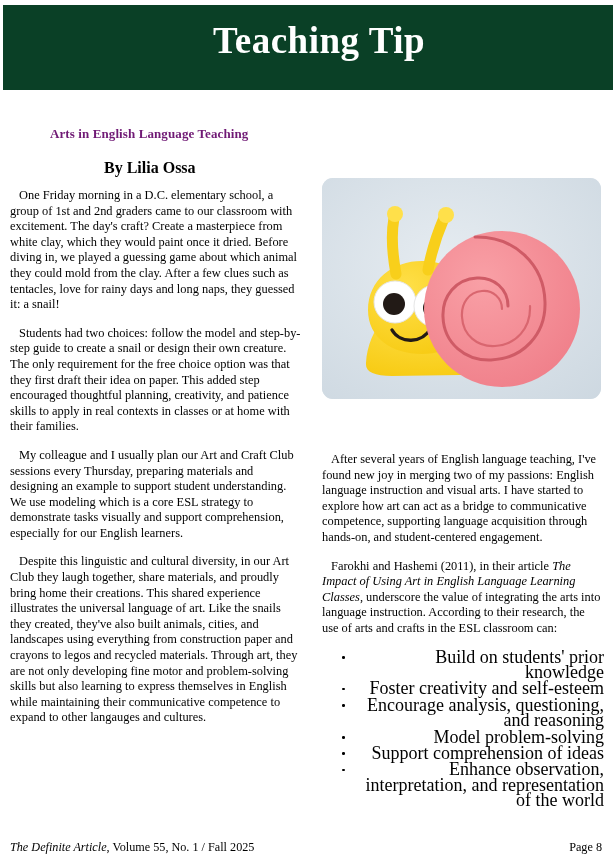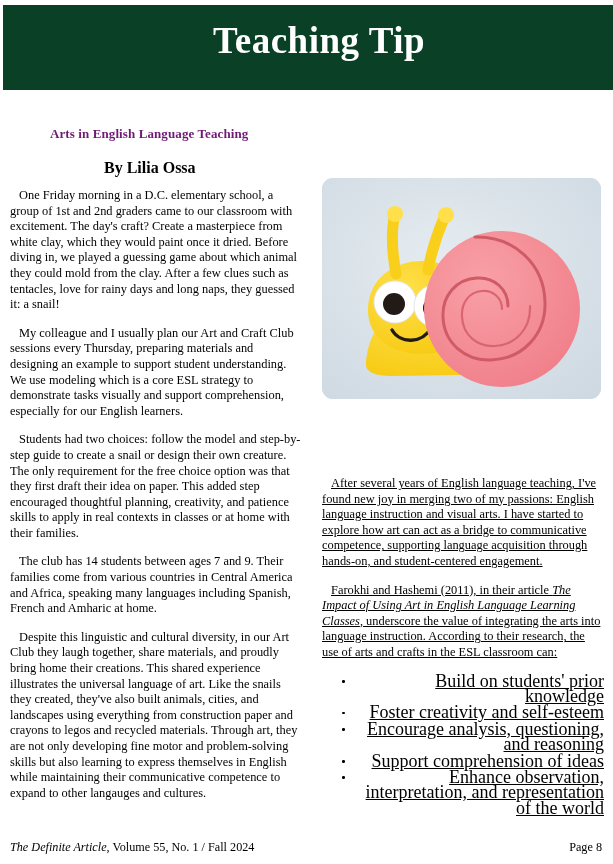--- a/index.html
+++ b/index.html
@@ -61,23 +61,22 @@
   
   .col-left {
     position: absolute;
     left: 10px;
     top: 188px;
     width: 292px;
   }
   .col-right-top {
     position: absolute;
     left: 322px;
-    top: 476px;
+    top: 452px;
     width: 282px;
-    text-decoration: underline;
   }
 
   p.body {
     margin: 0 0 13px 0;
     font-size: 12.4px;
     line-height: 15.6px;
     text-indent: 9px;
     text-align: left;
   }
   p.body:last-child { margin-bottom: 6px; }
@@ -177,34 +176,34 @@
 
     <circle cx="180" cy="131" r="78" fill="url(#shellg)"></circle>
     <path d="M180 131 m0 0 a1 1 0 0 0 0 0" fill="none"></path>
     <path d="M186 128 C186 111 172 99 155 100 C134 101 120 118 121 139 C122 165 143 183 169 182 C201 181 224 156 223 124 C222 86 192 58 153 59" fill="none" stroke="#cf5b66" stroke-width="3" stroke-linecap="round"></path>
     <path d="M180 131 C180 120 171 112 160 113 C147 114 139 125 140 139 C141 157 155 169 173 168 C194 167 209 150 208 128" fill="none" stroke="#d9666f" stroke-width="2.2" stroke-linecap="round"></path>
   </svg>
 </div>
 
 <div class="col-left">
   <p class="body">One Friday morning in a D.C. elementary school, a group of 1st and 2nd graders came to our classroom with excitement. The day's craft? Create a masterpiece from white clay, which they would paint once it dried. Before diving in, we played a guessing game about which animal they could mold from the clay. After a few clues such as tentacles, love for rainy days and long naps, they guessed it: a snail!</p>
+  <p class="body">Students had two choices: follow the model and step-by-step guide to create a snail or design their own creature. The only requirement for the free choice option was that they first draft their idea on paper. This added step encouraged thoughtful planning, creativity, and patience skills to apply in real contexts in classes or at home with their families.</p>
   <p class="body">My colleague and I usually plan our Art and Craft Club sessions every Thursday, preparing materials and designing an example to support student understanding. We use modeling which is a core ESL strategy to demonstrate tasks visually and support comprehension, especially for our English learners.</p>
-  <p class="body">Students had two choices: follow the model and step-by-step guide to create a snail or design their own creature. The only requirement for the free choice option was that they first draft their idea on paper. This added step encouraged thoughtful planning, creativity, and patience skills to apply in real contexts in classes or at home with their families.</p>
-  <p class="body">The club has 14 students between ages 7 and 9. Their families come from various countries in Central America and Africa, speaking many languages including Spanish, French and Amharic at home.</p>
   <p class="body">Despite this linguistic and cultural diversity, in our Art Club they laugh together, share materials, and proudly bring home their creations. This shared experience illustrates the universal language of art. Like the snails they created, they've also built animals, cities, and landscapes using everything from construction paper and crayons to legos and recycled materials. Through art, they are not only developing fine motor and problem-solving skills but also learning to express themselves in English while maintaining their communicative competence to expand to other langauges and cultures.</p>
 </div>
 
 <div class="col-right-top">
   <p class="body">After several years of English language teaching, I've found new joy in merging two of my passions: English language instruction and visual arts. I have started to explore how art can act as a bridge to communicative competence, supporting language acquisition through hands-on, and student-centered engagement.</p>
   <p class="body"><span>Farokhi and Hashemi (2011), in their article </span><span class="ital">The Impact of Using Art in English Language Learning Classes</span><span>, underscore the value of integrating the arts into language instruction. According to their research, the use of arts and crafts in the ESL classroom can:</span></p>
   <ul class="bullets">
     <li>Build on students' prior knowledge</li>
     <li>Foster creativity and self-esteem</li>
     <li>Encourage analysis, questioning, and reasoning</li>
+    <li>Model problem-solving</li>
     <li>Support comprehension of ideas</li>
     <li>Enhance observation, interpretation, and representation of the world</li>
   </ul>
 </div>
 
 <div class="footer">
-  <div><span class="ital">The Definite Article</span><span>, Volume 55, No. 1 / Fall 2024</span></div>
+  <div><span class="ital">The Definite Article</span><span>, Volume 55, No. 1 / Fall 2025</span></div>
   <div>Page 8</div>
 </div>
 
 </body></html>

